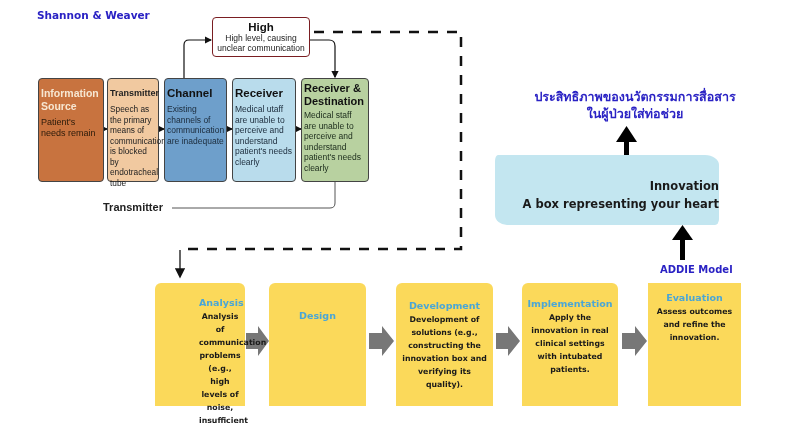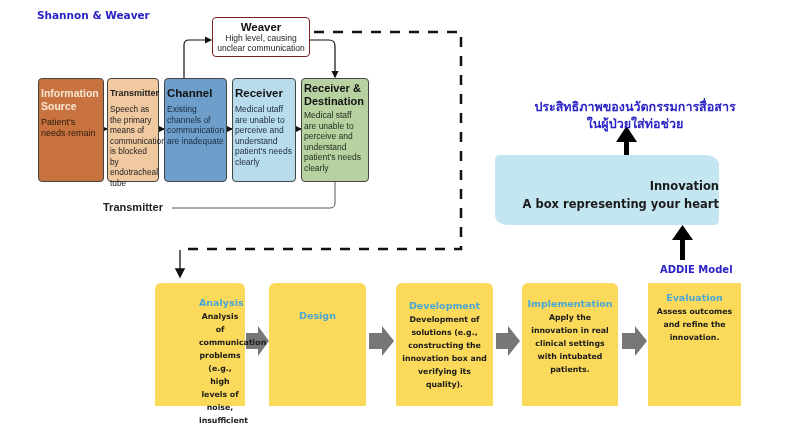--- a/index.html
+++ b/index.html
@@ -27,21 +27,21 @@
 
   #noise { left:212px; top:17px; width:98px; height:40px; border:1.5px solid #7a1e22; border-radius:4px; box-sizing:border-box;
            background:#fff; text-align:center; }
   #noise .h { font-weight:bold; font-size:11.5px; margin-top:3px; color:#111; }
   #noise .b { font-size:8.5px; line-height:10px; color:#222; }
 
   #tx-label { left:103px; top:201px; font-weight:bold; font-size:11px; color:#222; }
 
   svg#lines { position:absolute; left:0; top:0; }
 
-  #thai { left:490px; top:100px; width:290px; text-align:center; color:#2a22c4; font-weight:bold; font-size:12.5px; line-height:17px; font-family:Liberation Mono, monospace; }
+  #thai { left:490px; top:89px; width:290px; text-align:center; color:#2a22c4; font-weight:bold; font-size:12.5px; line-height:17px; font-family:Liberation Sans, sans-serif; }
 
   #innov { left:495px; top:155px; width:224px; height:70px;
            background:#c3e6f0; border-radius:3px 14px 4px 12px / 6px 10px 6px 10px;
            text-align:right; box-sizing:border-box; padding-top:22px; }
   #innov .t1 { font-weight:bold; font-size:11.5px; color:#1a1a1a; font-family:"DejaVu Sans", sans-serif; line-height:18px; }
   #innov .t2 { font-weight:bold; font-size:11.5px; color:#1a1a1a; font-family:"DejaVu Sans", sans-serif; line-height:18px; }
 
   #addie { left:660px; top:264px; font-size:10px; font-weight:bold; color:#2a22c4; font-family:"DejaVu Sans", sans-serif; }
 
   .ybox { position:absolute; top:283px; height:123px; background:#fbd95a; border-radius:6px 6px 0 0; box-sizing:border-box;
@@ -94,21 +94,21 @@
 
   <g fill="#777">
     <polygon points="246,333 258,333 258,326 269,341 258,356 258,349 246,349"></polygon>
     <polygon points="369,333 382,333 382,326 394,341 382,356 382,349 369,349"></polygon>
     <polygon points="496,333 508,333 508,326 520,341 508,356 508,349 496,349"></polygon>
     <polygon points="622,333 635,333 635,326 647,341 635,356 635,349 622,349"></polygon>
   </g>
 </svg>
 
 <div id="noise" class="abs">
-  <div class="h">Weaver</div>
+  <div class="h">High</div>
   <div class="b">High level, causing unclear communication</div>
 </div>
 
 <div id="src" class="sbox">
   <div class="h">Information Source</div>
   <div class="b">Patient's needs remain</div>
 </div>
 <div id="tx" class="sbox">
   <div class="h">Transmitter</div>
   <div class="b">Speech as the primary means of communication is blocked by endotracheal tube</div>

